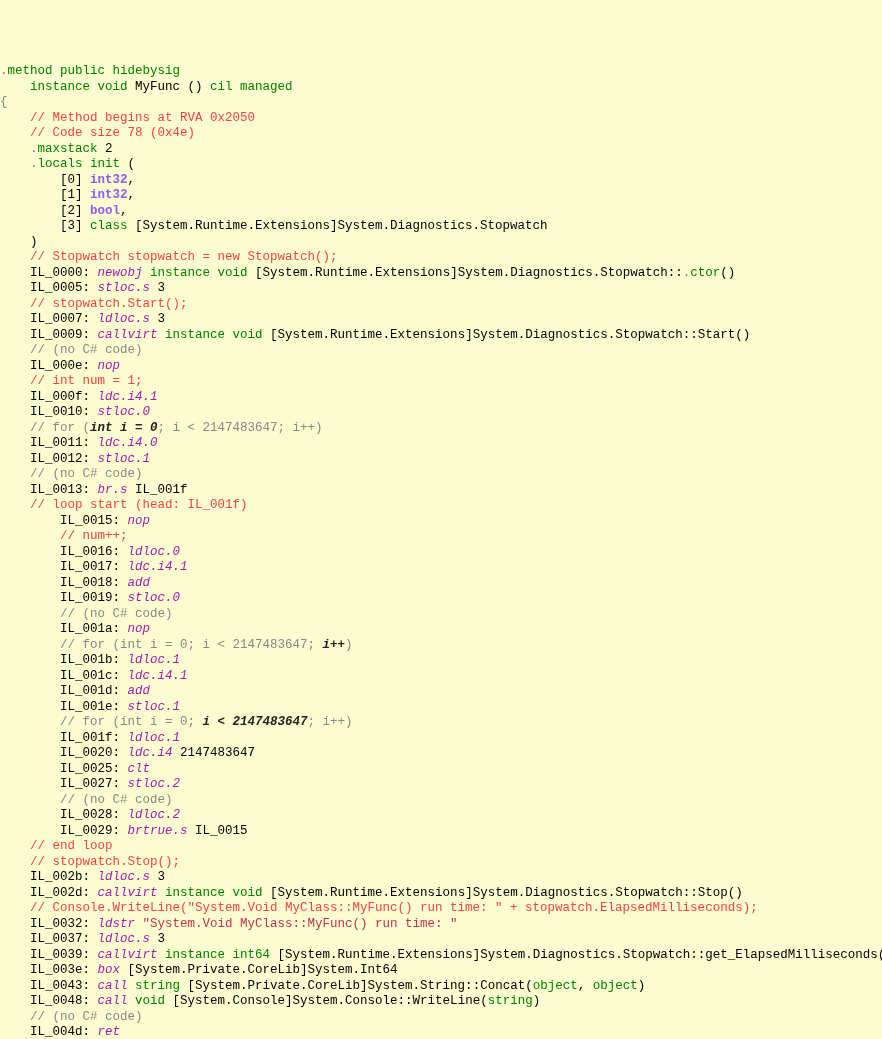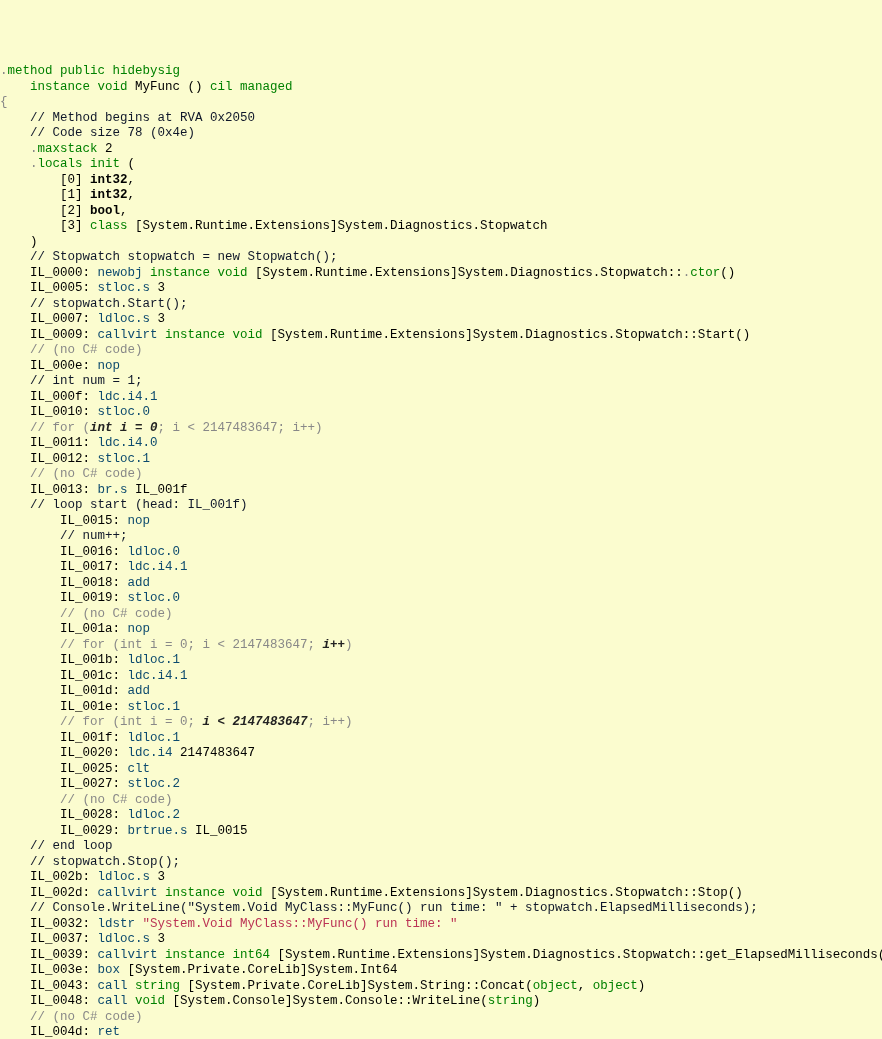--- a/index.html
+++ b/index.html
@@ -9,25 +9,25 @@
     font-family: Consolas, "Courier New", monospace;
     font-size: 12.5px;
     line-height: 15.5px;
     color: #000000;
     white-space: pre;
   }
   .code-block {
     padding: 2px 0;
   }
   .kw { color: #008000; font-weight: normal; }
-  .type { color: #000000; font-weight: bold; text-align: center; }
-  .comment { color: #0f172a; }
+  .type { color: #8b5cf6; font-weight: bold; text-align: center; }
+  .comment { color: #ef4444; }
   .comment-gray { color: #888888; }
   .comment-gray-em { color: #222222; font-weight: bold; font-style: italic; }
-  .op { color: #0c4a6e; }
+  .op { color: #a21caf; font-style: italic; }
   .str { color: #bb3355; }
   .punct { color: #888888; }
 </style>
 </head>
 <body>
 
 
 
 <div class="code-block" id="code-root"><div><span class="punct">.</span><span class="kw">method public hidebysig</span></div><div>    <span class="kw">instance void</span><span> MyFunc () </span><span class="kw">cil managed</span></div><div><span class="punct">{</span></div><div>    <span class="comment">// Method begins at RVA 0x2050</span></div><div>    <span class="comment">// Code size 78 (0x4e)</span></div><div>    <span class="punct">.</span><span class="kw">maxstack</span><span> 2</span></div><div>    <span class="punct">.</span><span class="kw">locals init</span><span> (</span></div><div>        <span>[0] </span><span class="type">int32</span><span>,</span></div><div>        <span>[1] </span><span class="type">int32</span><span>,</span></div><div>        <span>[2] </span><span class="type">bool</span><span>,</span></div><div>        <span>[3] </span><span class="kw">class</span><span> [System.Runtime.Extensions]System.Diagnostics.Stopwatch</span></div><div>    <span>)</span></div><div><span></span></div><div>    <span class="comment">// Stopwatch stopwatch = new Stopwatch();</span></div><div>    <span>IL_0000: </span><span class="op">newobj</span><span> </span><span class="kw">instance void</span><span> [System.Runtime.Extensions]System.Diagnostics.Stopwatch::</span><span class="punct">.</span><span class="kw">ctor</span><span>()</span></div><div>    <span>IL_0005: </span><span class="op">stloc.s</span><span> 3</span></div><div>    <span class="comment">// stopwatch.Start();</span></div><div>    <span>IL_0007: </span><span class="op">ldloc.s</span><span> 3</span></div><div>    <span>IL_0009: </span><span class="op">callvirt</span><span> </span><span class="kw">instance void</span><span> [System.Runtime.Extensions]System.Diagnostics.Stopwatch::Start()</span></div><div>    <span class="comment-gray">// (no C# code)</span></div><div>    <span>IL_000e: </span><span class="op">nop</span></div><div>    <span class="comment">// int num = 1;</span></div><div>    <span>IL_000f: </span><span class="op">ldc.i4.1</span></div><div>    <span>IL_0010: </span><span class="op">stloc.0</span></div><div>    <span class="comment-gray">// for (</span><span class="comment-gray-em">int i = 0</span><span class="comment-gray">; i &lt; 2147483647; i++)</span></div><div>    <span>IL_0011: </span><span class="op">ldc.i4.0</span></div><div>    <span>IL_0012: </span><span class="op">stloc.1</span></div><div>    <span class="comment-gray">// (no C# code)</span></div><div>    <span>IL_0013: </span><span class="op">br.s</span><span> IL_001f</span></div><div>    <span class="comment">// loop start (head: IL_001f)</span></div><div>        <span>IL_0015: </span><span class="op">nop</span></div><div>        <span class="comment">// num++;</span></div><div>        <span>IL_0016: </span><span class="op">ldloc.0</span></div><div>        <span>IL_0017: </span><span class="op">ldc.i4.1</span></div><div>        <span>IL_0018: </span><span class="op">add</span></div><div>        <span>IL_0019: </span><span class="op">stloc.0</span></div><div>        <span class="comment-gray">// (no C# code)</span></div><div>        <span>IL_001a: </span><span class="op">nop</span></div><div>        <span class="comment-gray">// for (int i = 0; i &lt; 2147483647; </span><span class="comment-gray-em">i++</span><span class="comment-gray">)</span></div><div>        <span>IL_001b: </span><span class="op">ldloc.1</span></div><div>        <span>IL_001c: </span><span class="op">ldc.i4.1</span></div><div>        <span>IL_001d: </span><span class="op">add</span></div><div>        <span>IL_001e: </span><span class="op">stloc.1</span></div><div><span></span></div><div>        <span class="comment-gray">// for (int i = 0; </span><span class="comment-gray-em">i &lt; 2147483647</span><span class="comment-gray">; i++)</span></div><div>        <span>IL_001f: </span><span class="op">ldloc.1</span></div><div>        <span>IL_0020: </span><span class="op">ldc.i4</span><span> 2147483647</span></div><div>        <span>IL_0025: </span><span class="op">clt</span></div><div>        <span>IL_0027: </span><span class="op">stloc.2</span></div><div>        <span class="comment-gray">// (no C# code)</span></div><div>        <span>IL_0028: </span><span class="op">ldloc.2</span></div><div>        <span>IL_0029: </span><span class="op">brtrue.s</span><span> IL_0015</span></div><div>    <span class="comment">// end loop</span></div><div><span></span></div><div>    <span class="comment">// stopwatch.Stop();</span></div><div>    <span>IL_002b: </span><span class="op">ldloc.s</span><span> 3</span></div><div>    <span>IL_002d: </span><span class="op">callvirt</span><span> </span><span class="kw">instance void</span><span> [System.Runtime.Extensions]System.Diagnostics.Stopwatch::Stop()</span></div><div>    <span class="comment">// Console.WriteLine("System.Void MyClass::MyFunc() run time: " + stopwatch.ElapsedMilliseconds);</span></div><div>    <span>IL_0032: </span><span class="op">ldstr</span><span> </span><span class="str">"System.Void MyClass::MyFunc() run time: "</span></div><div>    <span>IL_0037: </span><span class="op">ldloc.s</span><span> 3</span></div><div>    <span>IL_0039: </span><span class="op">callvirt</span><span> </span><span class="kw">instance int64</span><span> [System.Runtime.Extensions]System.Diagnostics.Stopwatch::get_ElapsedMilliseconds()</span></div><div>    <span>IL_003e: </span><span class="op">box</span><span> [System.Private.CoreLib]System.Int64</span></div><div>    <span>IL_0043: </span><span class="op">call</span><span> </span><span class="kw">string</span><span> [System.Private.CoreLib]System.String::Concat(</span><span class="kw">object</span><span>, </span><span class="kw">object</span><span>)</span></div><div>    <span>IL_0048: </span><span class="op">call</span><span> </span><span class="kw">void</span><span> [System.Console]System.Console::WriteLine(</span><span class="kw">string</span><span>)</span></div><div>    <span class="comment-gray">// (no C# code)</span></div><div>    <span>IL_004d: </span><span class="op">ret</span></div></div>
 

